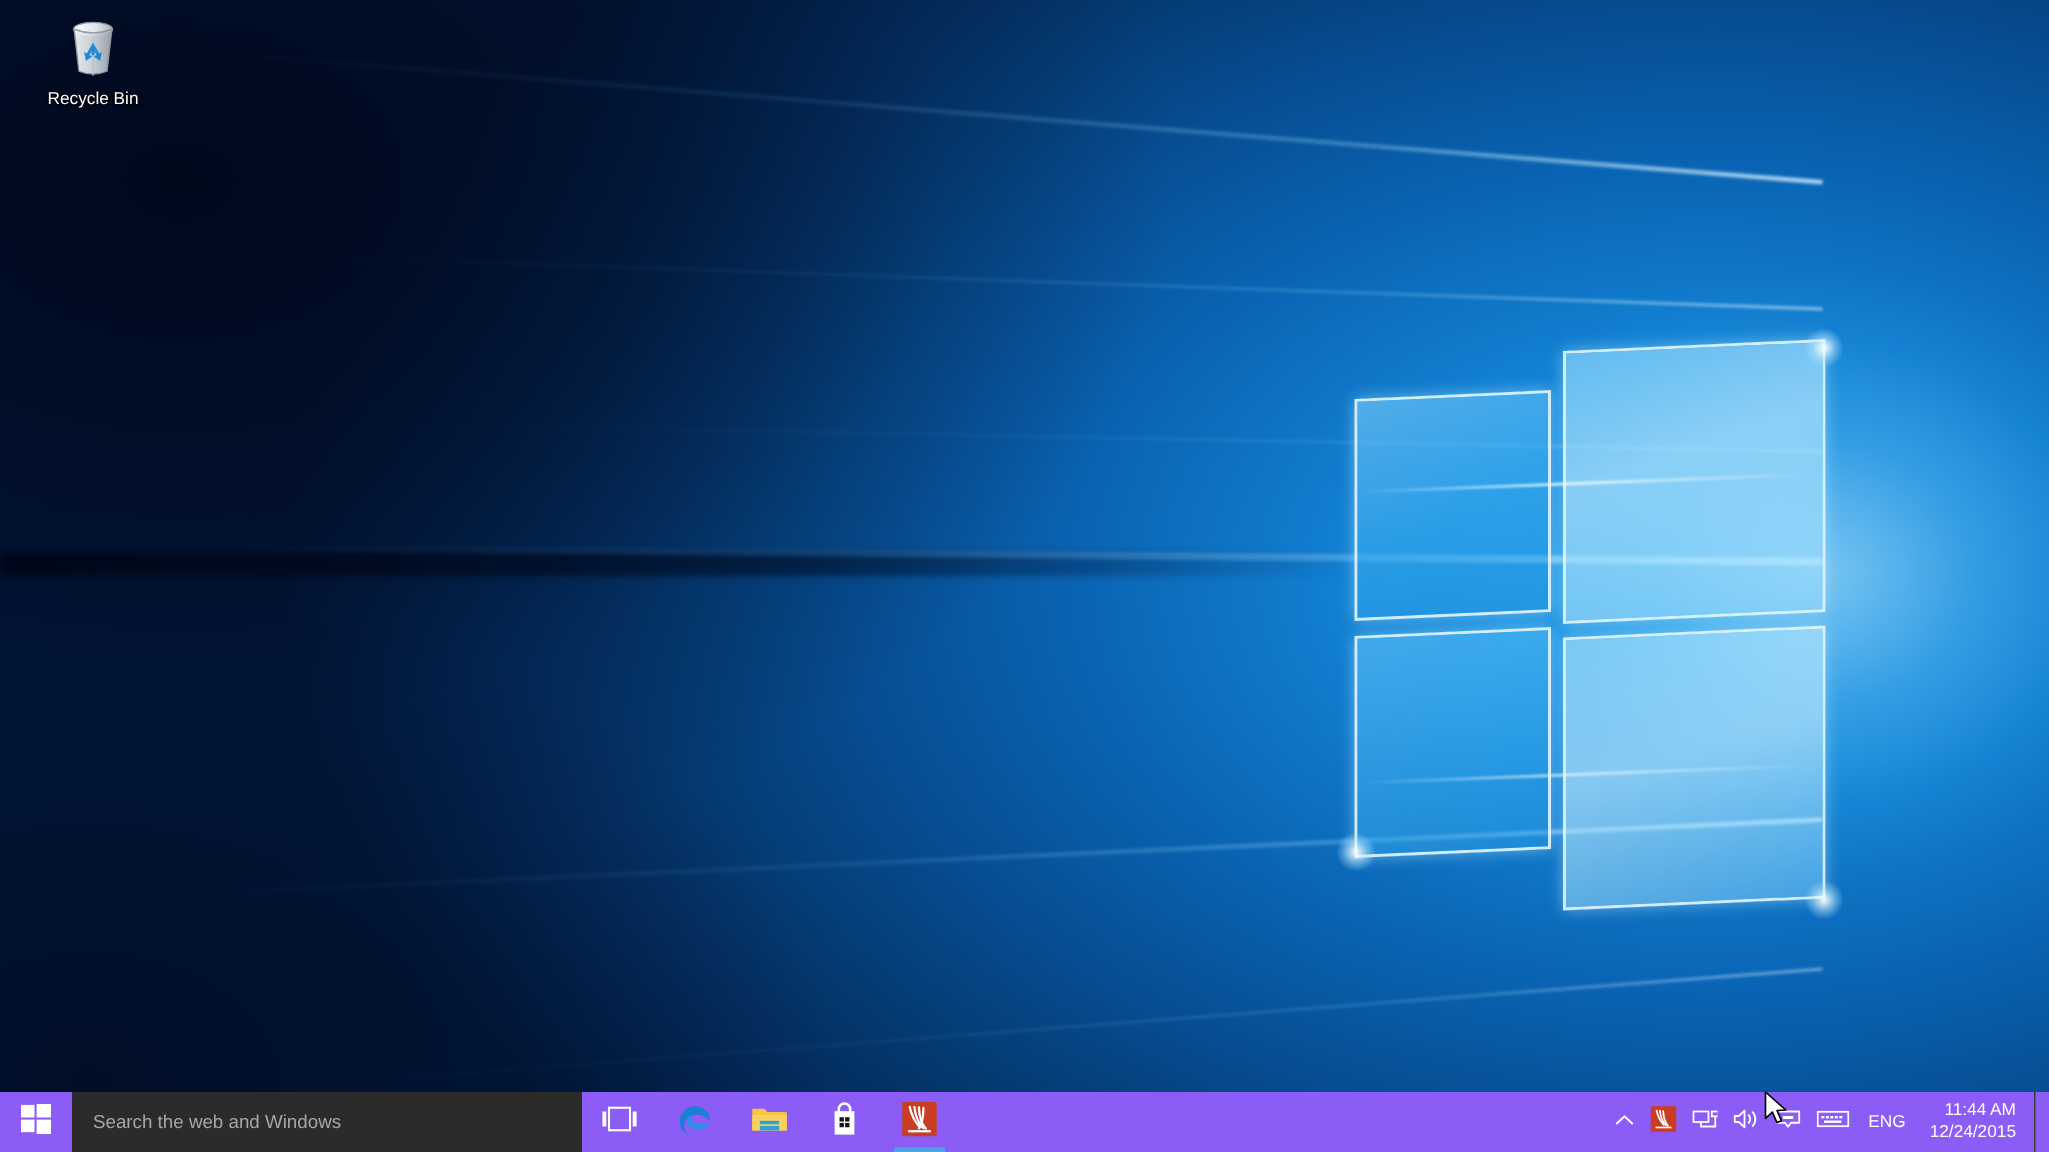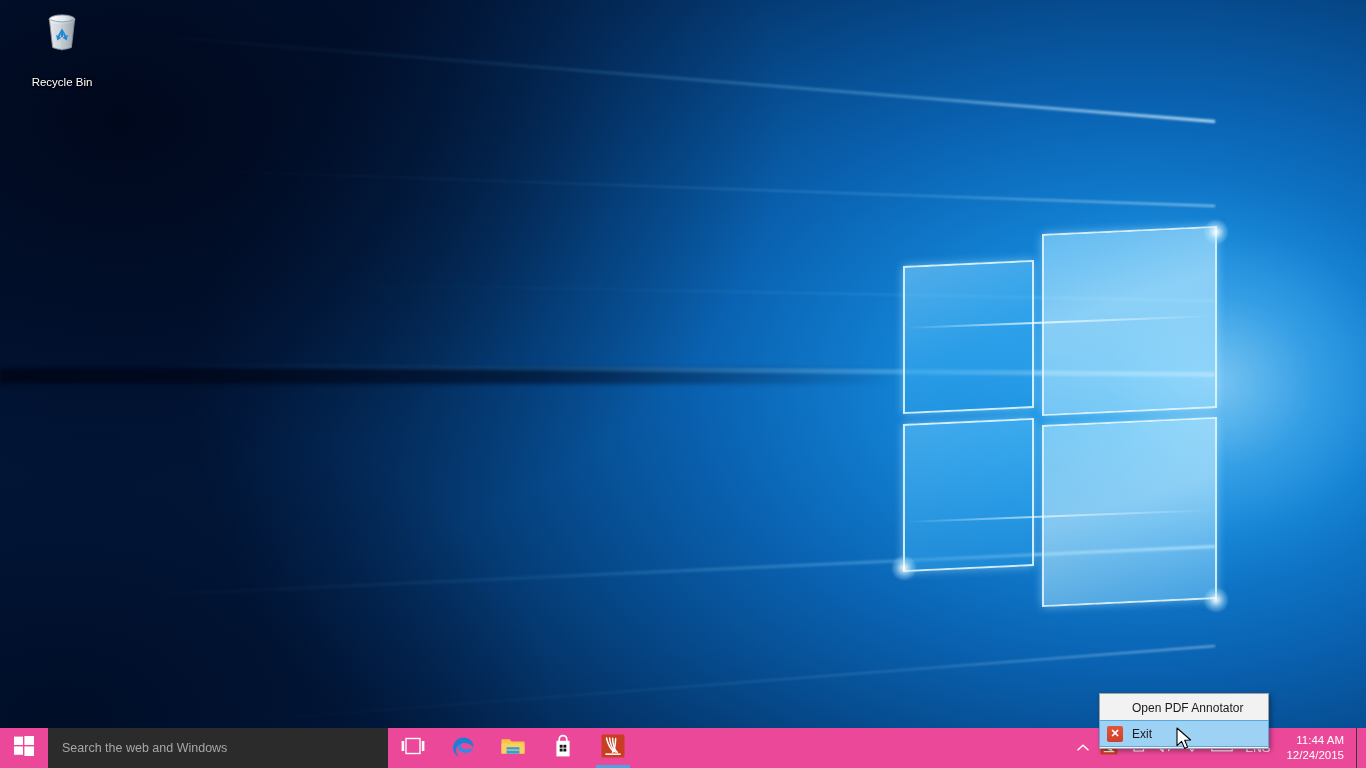--- a/index.html
+++ b/index.html
@@ -81,21 +81,21 @@
   #spark-bl { left: -4px;  top: 330px; }
 
   
   .desk-icon {
     position: absolute;
     width: 86px;
     text-align: center;
     cursor: default;
   }
   .desk-icon .label {
-    margin-top: 19px;
+    margin-top: 3px;
     color: #ffffff;
     font-size: 11.5px;
     line-height: 14px;
     text-shadow: 0 0 3px rgba(0,0,0,0.95), 1px 1px 2px rgba(0,0,0,0.95);
     white-space: nowrap;
   }
   #icon-recycle { left: 19px; top: 8px; }
   #icon-pdfann  { left: 920px; top: 402px; }
   .glyph-box { width: 48px; height: 48px; margin: 0 auto; position: relative; }
 
@@ -109,21 +109,21 @@
   .pa-shortcut {
     position: absolute; left: 0px; bottom: 0px; width: 16px; height: 16px;
     background: #eef1f5; border: 1px solid #97a2ae;
     display: flex; align-items: center; justify-content: center;
   }
 
   
   #taskbar {
     position: absolute; left: 0; bottom: 0;
     width: 1366px; height: 40px;
-    background: #ec4899;
+    background: #8b5cf6;
     display: flex; align-items: stretch;
   }
   #start-button {
     width: 48px; height: 40px;
     display: flex; align-items: center; justify-content: center;
     cursor: default;
   }
   #search-box {
     width: 340px; height: 40px;
     background: #2b2b2b;
@@ -253,32 +253,20 @@
           <path d="M24 20.5 l3.1 5.3 -2.1 0 0 3.1 -2 0 0 -3.1 -2.1 0 Z"></path>
           <path d="M19.3 32.6 l-1.2 -5.9 1.8 1 1.5 -2.6 1.7 1 -1.5 2.6 1.8 1 Z"></path>
           <path d="M28.7 32.6 l1.2 -5.9 -1.8 1 -1.5 -2.6 -1.7 1 1.5 2.6 -1.8 1 Z"></path>
         </g>
       </svg>
     </div>
     <div class="label">Recycle Bin</div>
   </div>
 
 
-  <div id="context-menu">
-    <div class="menu-item">
-      <span class="mi-icon"></span>
-      <span class="mi-label">Open PDF Annotator</span>
-    </div>
-    <div class="menu-item highlight">
-      <span class="mi-icon">
-        <span class="mi-x">✕</span>
-      </span>
-      <span class="mi-label">Exit</span>
-    </div>
-  </div>
 
   <div id="taskbar">
 
     <div id="start-button">
       <span>
         <svg width="20" height="20" viewBox="0 0 20 20">
           <rect x="0" y="0.6" width="9" height="8.4" fill="#ffffff"></rect>
           <rect x="10.4" y="0" width="9.6" height="9" fill="#ffffff"></rect>
           <rect x="0" y="10.4" width="9" height="8.4" fill="#ffffff"></rect>
           <rect x="10.4" y="10.4" width="9.6" height="9.6" fill="#ffffff"></rect>

